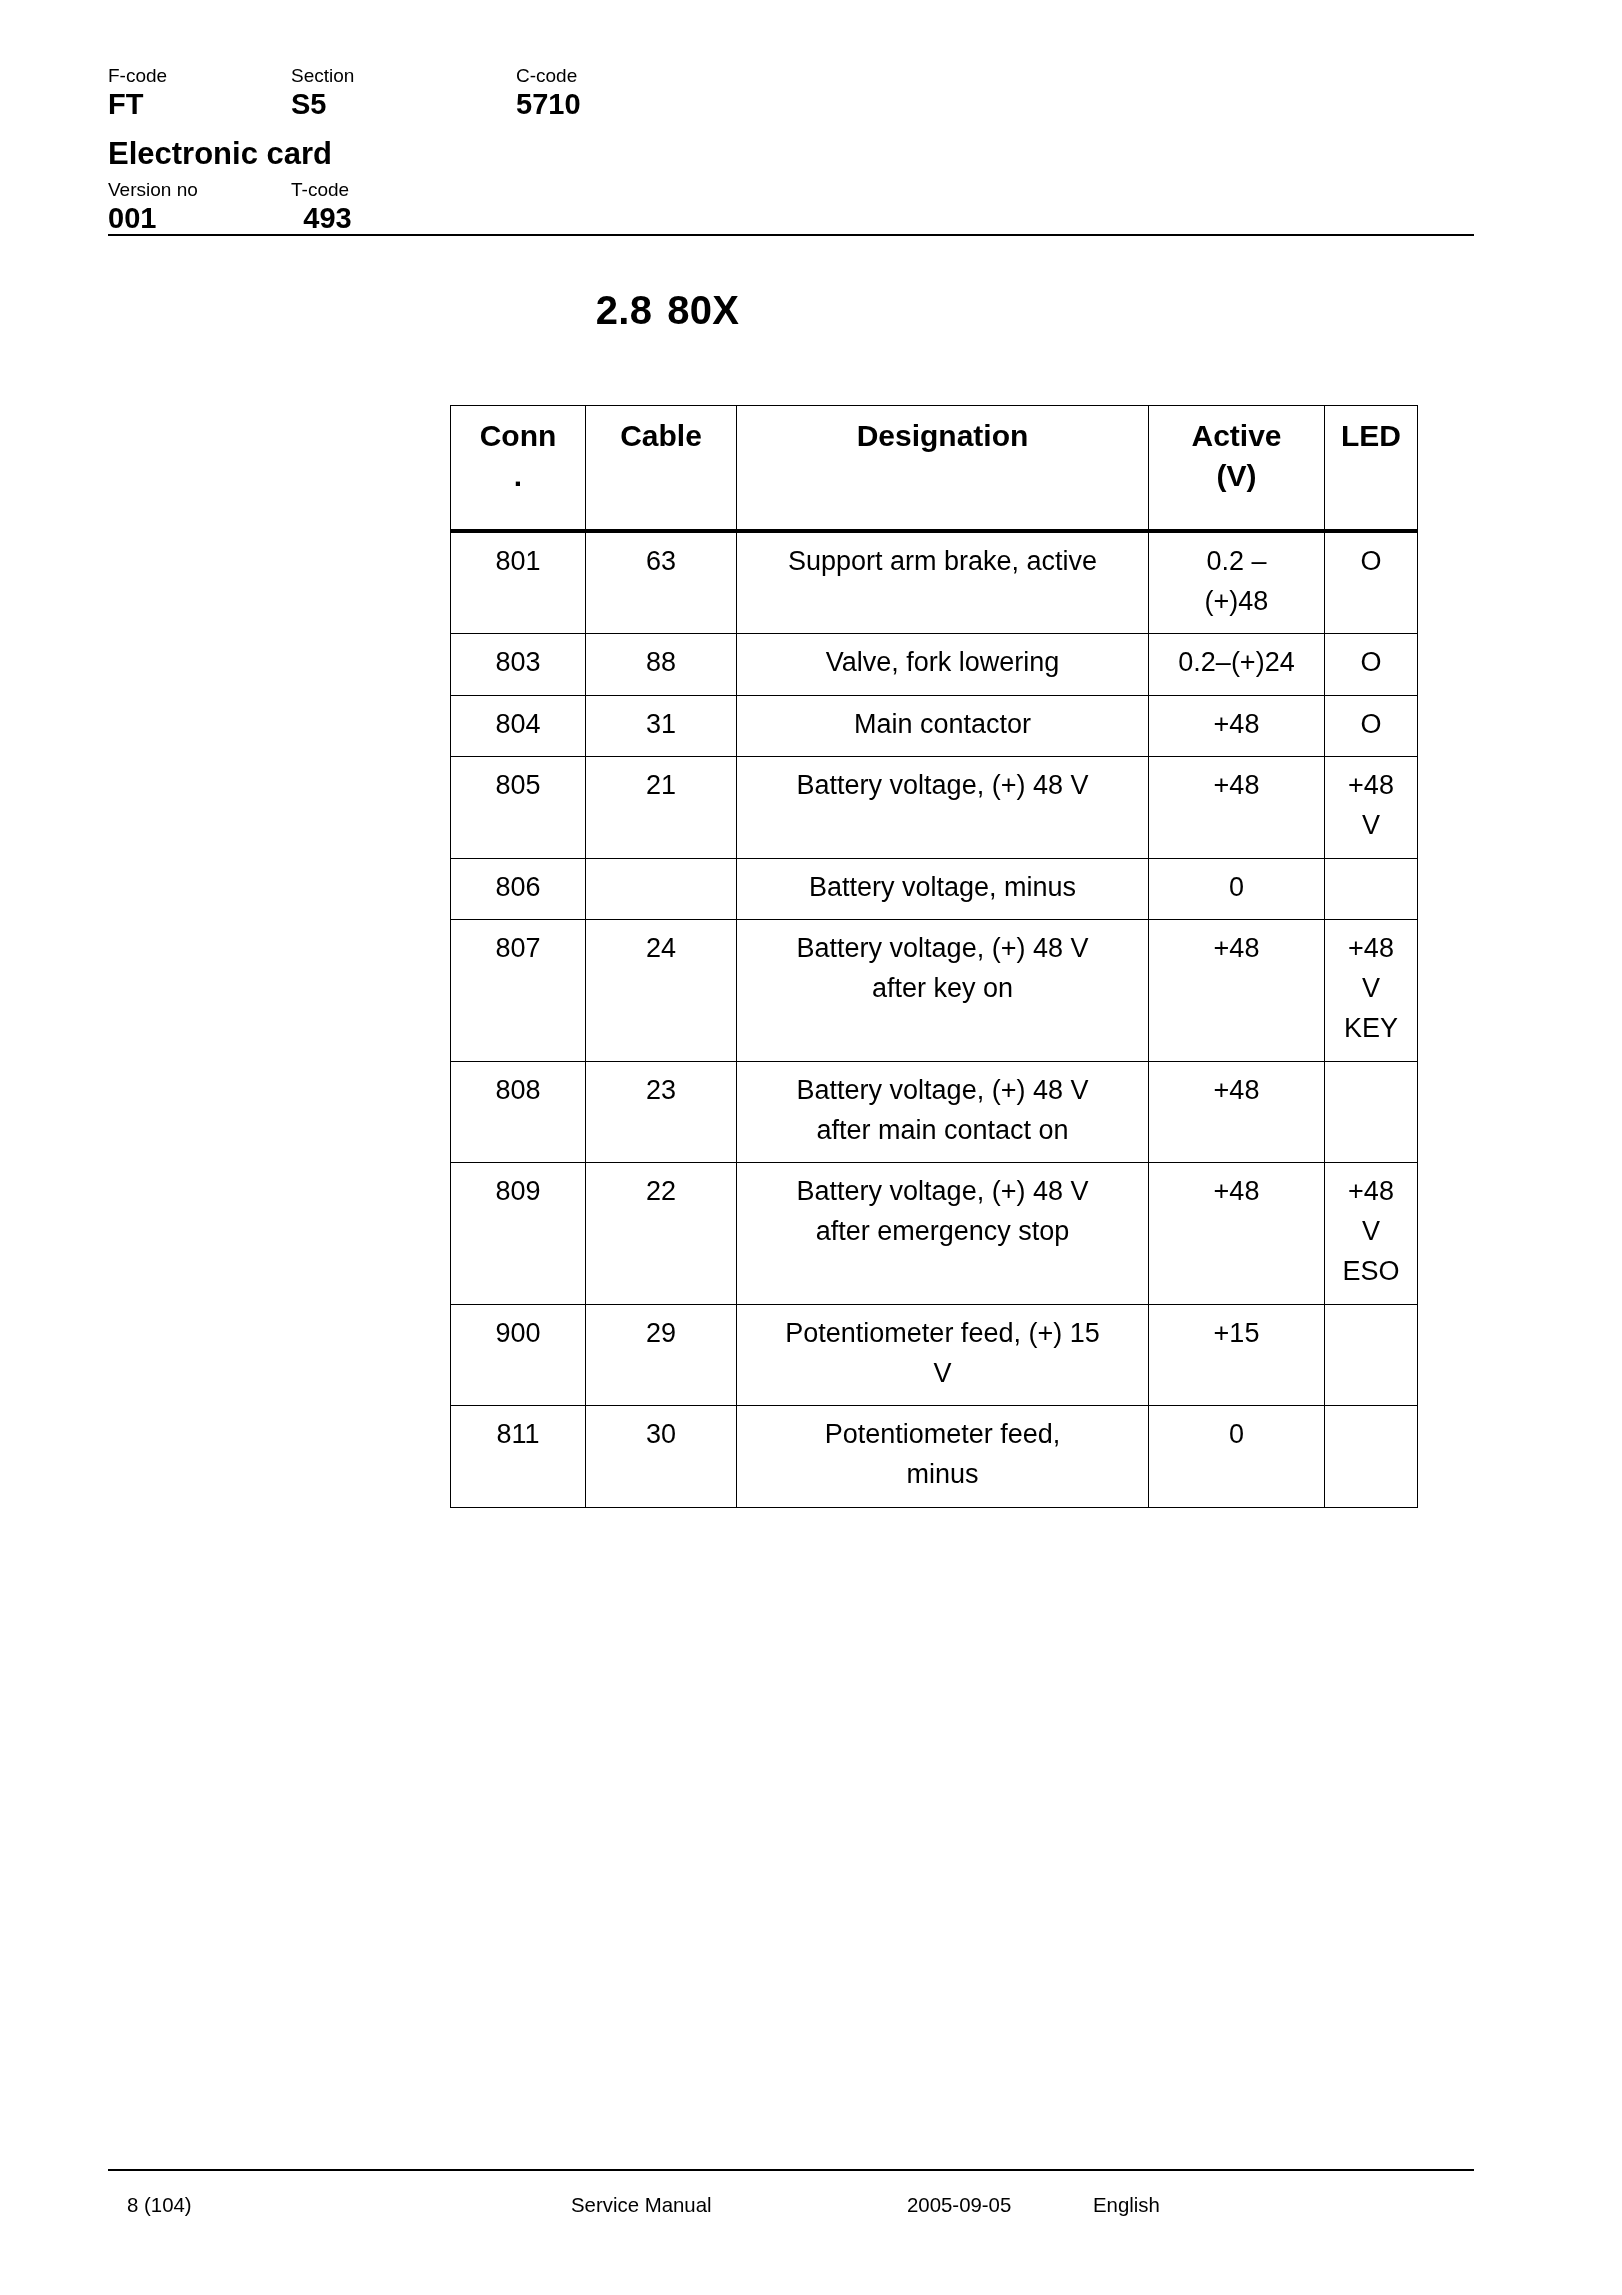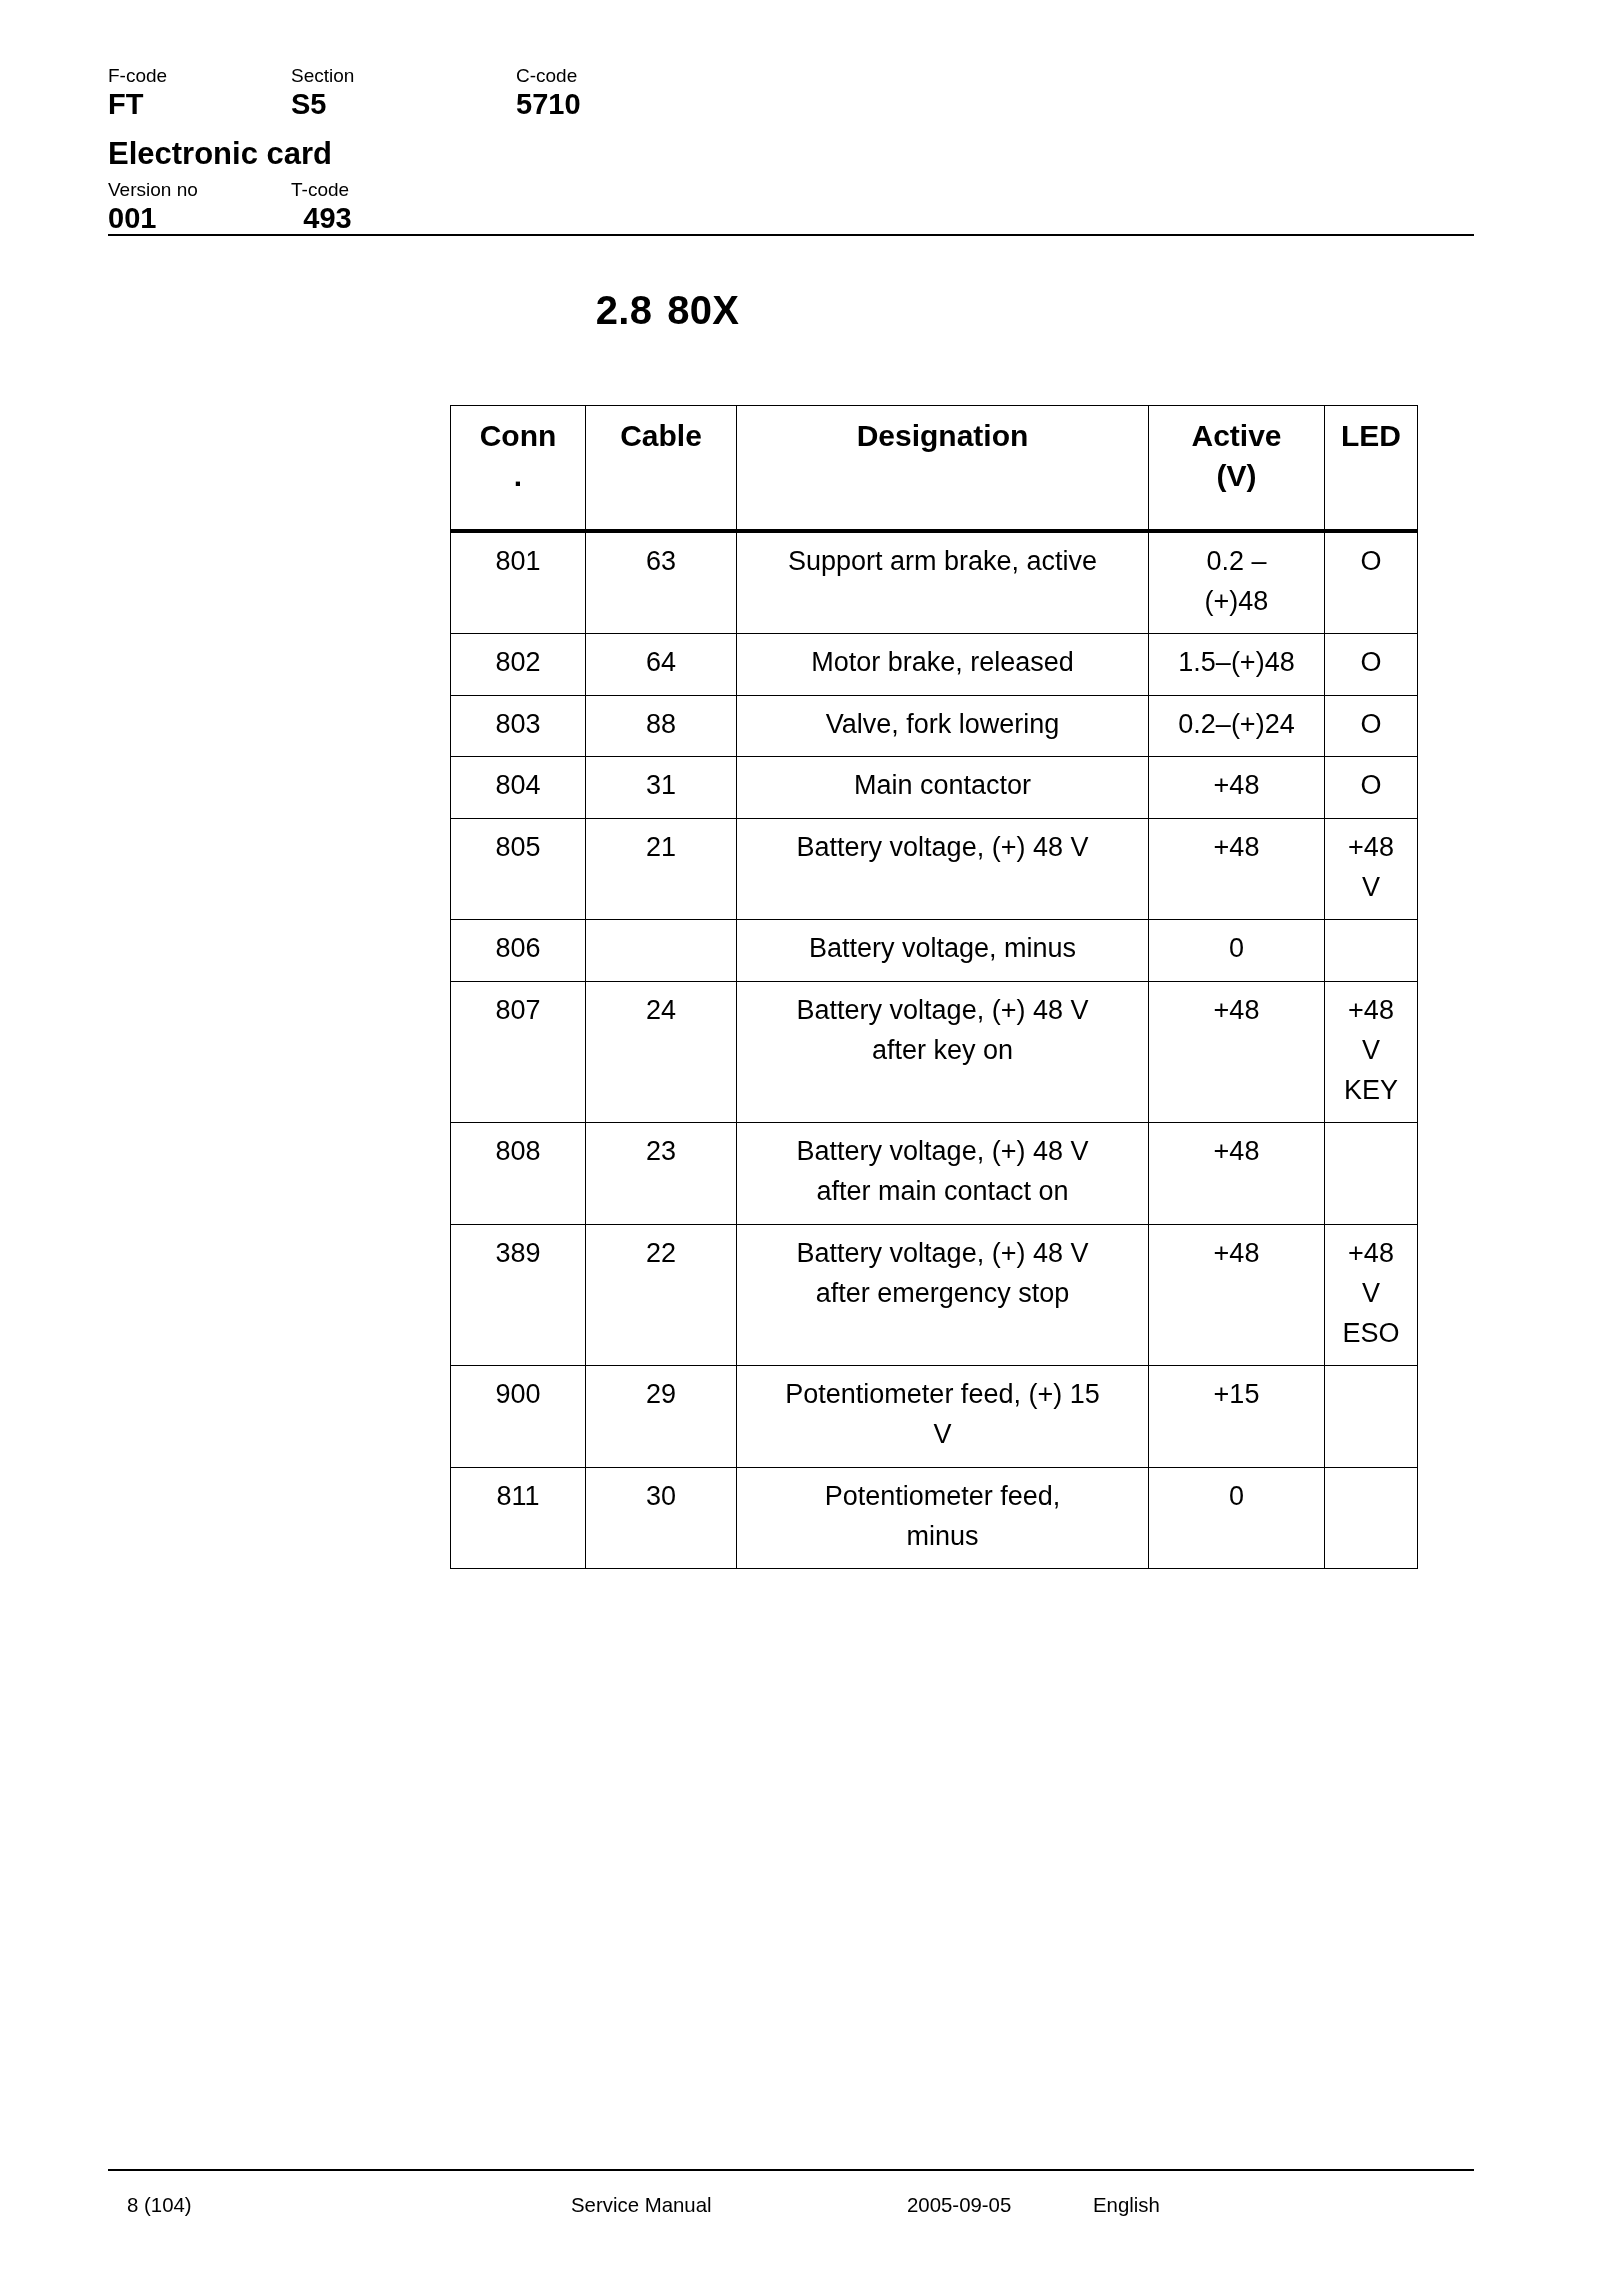--- a/index.html
+++ b/index.html
@@ -267,37 +267,20 @@
             <td>
               <span class="cell-lines">0.2 –
 (+)48</span>
             </td>
             <td>
               <span class="cell-lines">O</span>
             </td>
           </tr>
           <tr>
             <td>
-              <span class="cell-lines">802</span>
-            </td>
-            <td>
-              <span class="cell-lines">64</span>
-            </td>
-            <td>
-              <span class="cell-lines">Motor brake, released</span>
-            </td>
-            <td>
-              <span class="cell-lines">1.5–(+)48</span>
-            </td>
-            <td>
-              <span class="cell-lines">O</span>
-            </td>
-          </tr>
-          <tr>
-            <td>
               <span class="cell-lines">803</span>
             </td>
             <td>
               <span class="cell-lines">88</span>
             </td>
             <td>
               <span class="cell-lines">Valve, fork lowering</span>
             </td>
             <td>
               <span class="cell-lines">0.2–(+)24</span>
@@ -389,21 +372,21 @@
             </td>
             <td>
               <span class="cell-lines">+48</span>
             </td>
             <td>
               <span class="cell-lines"></span>
             </td>
           </tr>
           <tr>
             <td>
-              <span class="cell-lines">389</span>
+              <span class="cell-lines">809</span>
             </td>
             <td>
               <span class="cell-lines">22</span>
             </td>
             <td>
               <span class="cell-lines">Battery voltage, (+) 48 V
 after emergency stop</span>
             </td>
             <td>
               <span class="cell-lines">+48</span>

